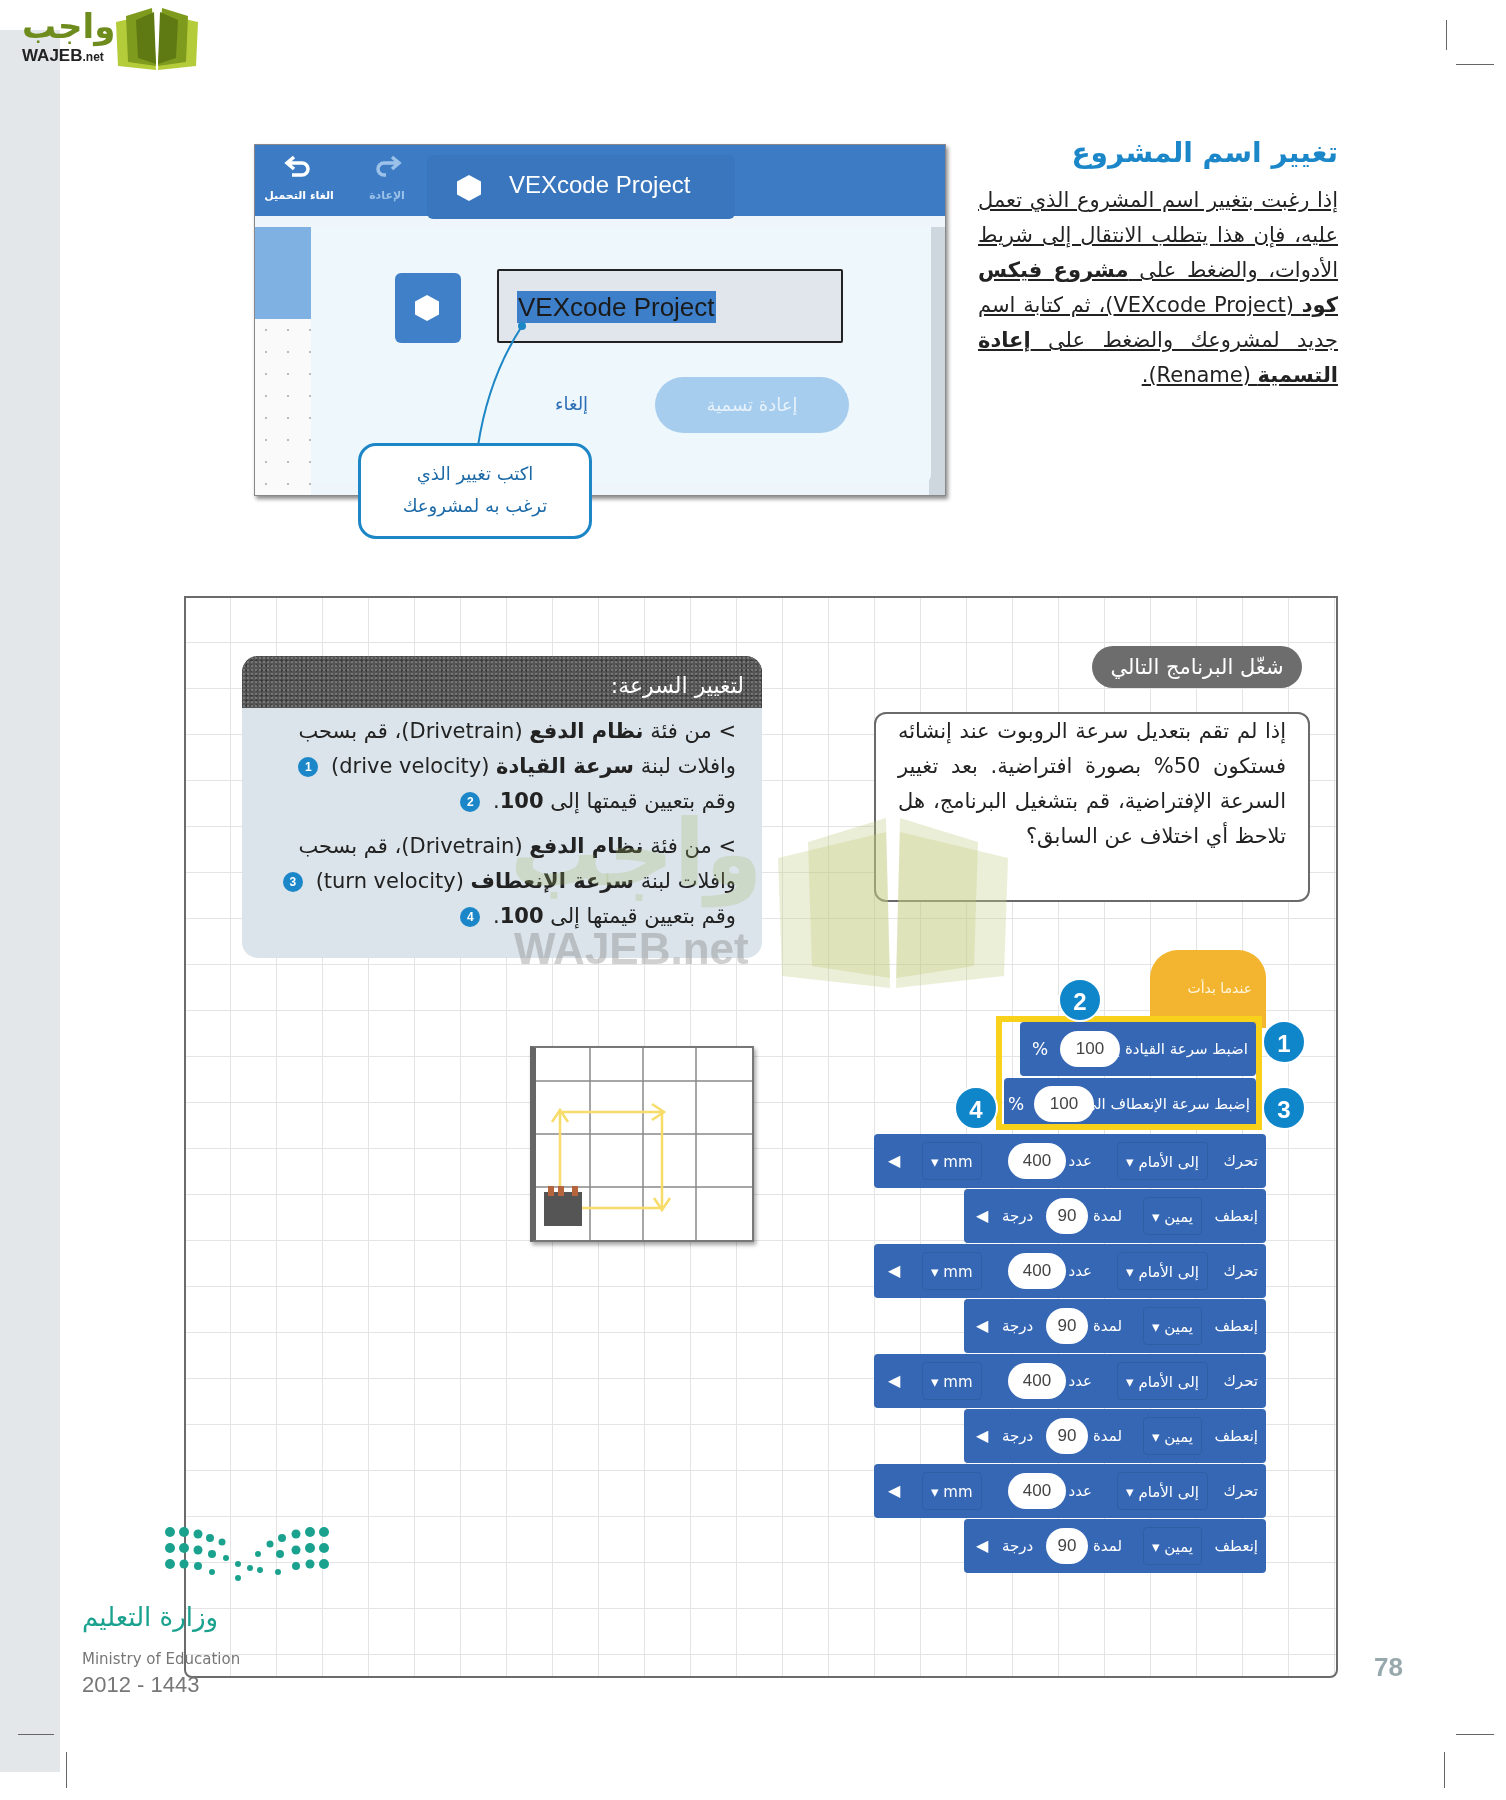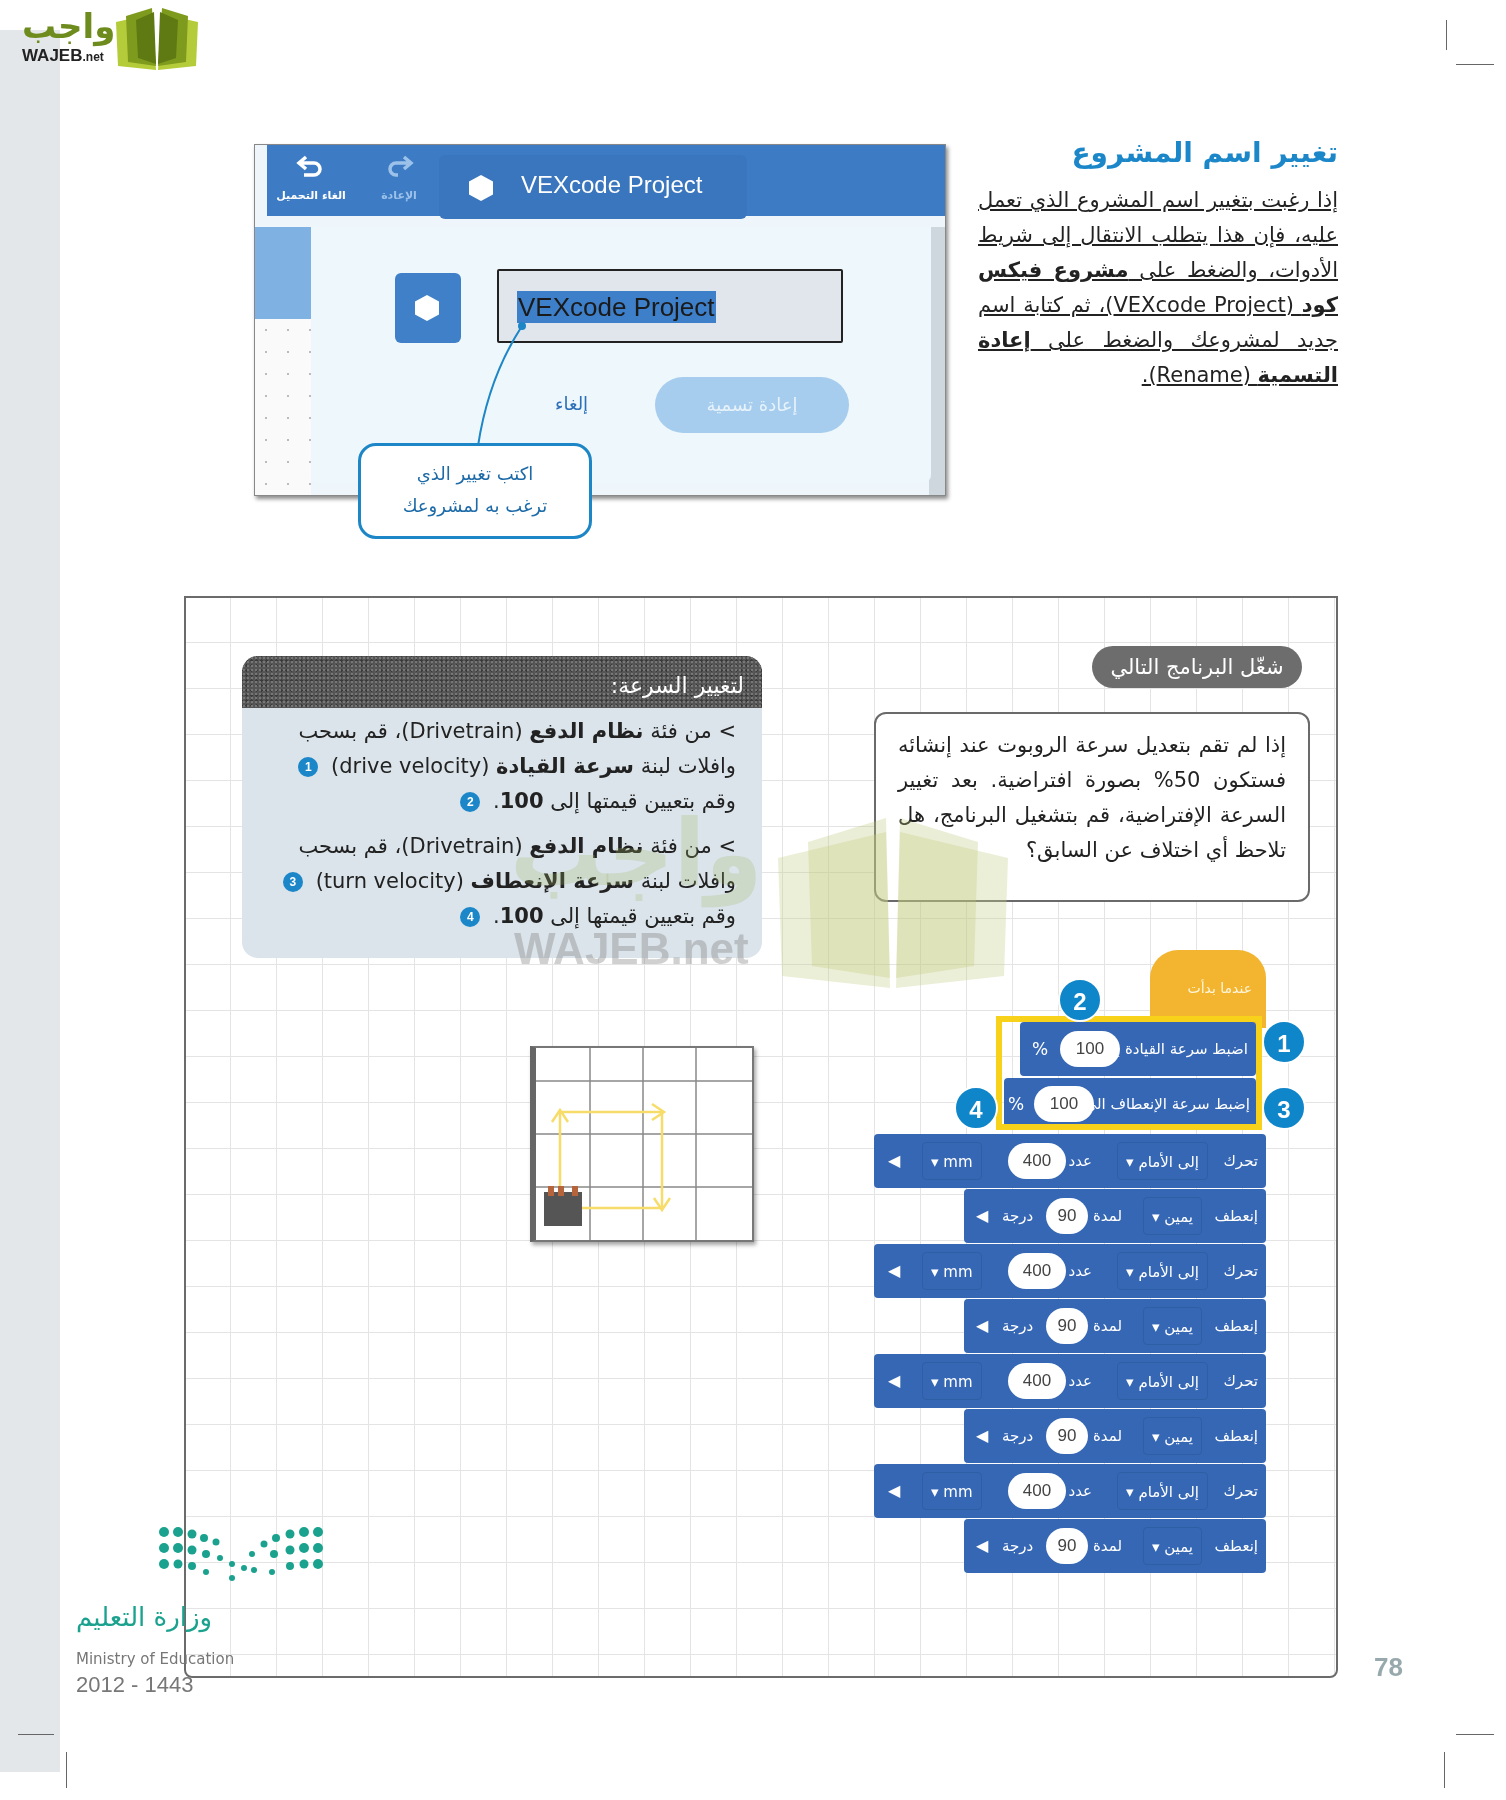--- a/index.html
+++ b/index.html
@@ -15,21 +15,21 @@
   .wajeb-en small { font-size: 12px; }
   .wajeb-book { position: absolute; left: 106px; top: 4px; }
 
   
   .section-title { position: absolute; right: 168px; top: 136px; font-size: 28px; font-weight: bold; color: #1b87c9; direction: rtl; font-family: "DejaVu Sans", sans-serif; }
   .section-body { position: absolute; right: 168px; top: 183px; width: 360px; font-size: 21px; line-height: 35px; direction: rtl; text-align: justify; color: #222; font-family: "DejaVu Sans", sans-serif; text-decoration: underline; }
   .section-body b { font-weight: bold; }
 
   
   .vex-win { position: absolute; left: 254px; top: 144px; width: 692px; height: 352px; background: #eef6fb; box-shadow: 2px 3px 4px rgba(0,0,0,.45); border: 1px solid #888; overflow: hidden; }
-  .vex-topbar { position: absolute; left: 12px; top: 0; width: 100%; height: 71px; background: #3d7cc4; }
+  .vex-topbar { position: absolute; left: 0; top: 0; width: 100%; height: 71px; background: #3d7cc4; }
   .vex-tool { position: absolute; top: 10px; width: 80px; height: 66px; text-align: center; color: #fff; }
   .vex-tool .lbl { display: block; font-size: 11px; margin-top: 6px; font-weight: bold; direction: rtl; }
   .vex-tool.redo { color: #9cc2ea; }
   .vex-project-tab { position: absolute; left: 172px; top: 10px; width: 308px; height: 64px; background: #3a76be; border-radius: 6px; }
   .vex-project-tab .hex { position: absolute; left: 30px; top: 20px; }
   .vex-project-tab .name { position: absolute; left: 82px; top: 16px; font-size: 24px; color: #fff; font-family: "Liberation Sans", sans-serif; }
   .vex-sidestrip { position: absolute; left: 0; top: 82px; width: 56px; height: 92px; background: #7fb2e2; }
   .vex-dots { position: absolute; left: 0; top: 174px; width: 56px; height: 178px; background-color: #fafafa; background-image: radial-gradient(#bbb 1px, transparent 1.5px); background-size: 22px 22px; }
   .vex-dialog { position: absolute; left: 56px; top: 82px; width: 620px; height: 256px; background: #eef7fc; border-radius: 0 0 8px 8px; }
   .vex-rightstrip { position: absolute; right: 0; top: 82px; width: 16px; height: 270px; background: #cfd7de; }
@@ -48,41 +48,41 @@
     background-image: linear-gradient(#e4e4e4 1.5px, transparent 1.5px), linear-gradient(90deg, #e4e4e4 1.5px, transparent 1.5px);
     background-size: 46px 46px; background-position: -2px -2px; }
 
   .speed-box { position: absolute; left: 242px; top: 656px; width: 520px; height: 302px; background: #dbe4ea; border-radius: 16px; overflow: hidden; }
   .speed-head { height: 52px; background: #555; background-image: radial-gradient(#777 1px, transparent 1.2px), radial-gradient(#3a3a3a 1px, transparent 1.2px); background-size: 4px 4px, 5px 5px; background-position: 0 0, 2px 2px; color: #fff; font-size: 22px; direction: rtl; padding-right: 18px; line-height: 60px; }
   .speed-list { direction: rtl; padding: 6px 26px 0 20px; font-size: 21px; line-height: 35px; color: #222; }
   .speed-item { margin-bottom: 10px; }
   .num { display: inline-block; width: 20px; height: 20px; border-radius: 50%; background: #1b87c9; color: #fff; font-size: 12px; line-height: 20px; text-align: center; font-weight: bold; vertical-align: 2px; margin: 0 6px; font-family: "Liberation Sans", sans-serif; }
 
   .run-pill { position: absolute; left: 1092px; top: 646px; width: 210px; height: 42px; background: #6d6d6d; border-radius: 21px; color: #fff; font-size: 21px; direction: rtl; text-align: center; line-height: 42px; }
-  .info-box { position: absolute; left: 874px; top: 712px; width: 436px; height: 190px; background: #fff; border: 2px solid #6a6a6a; border-radius: 12px; direction: rtl; font-size: 21px; line-height: 35px; padding: 14px 22px; text-align: justify; color: #222; }
+  .info-box { position: absolute; left: 874px; top: 712px; width: 436px; height: 190px; background: #fff; border: 2px solid #6a6a6a; border-radius: 12px; direction: rtl; font-size: 21px; line-height: 35px; padding: 0 22px; text-align: justify; color: #222; }
 
   .watermark { position: absolute; left: 500px; top: 800px; width: 520px; height: 190px; pointer-events: none; }
   .wm-ar { position: absolute; left: 10px; top: 0; font-size: 92px; font-weight: bold; color: rgba(160,180,100,0.25); direction: rtl; }
   .wm-en { position: absolute; left: 14px; top: 124px; font-size: 44px; font-weight: bold; color: rgba(120,120,120,0.35); font-family: "Liberation Sans", sans-serif; }
 
   
   .sim { position: absolute; left: 530px; top: 1046px; width: 224px; height: 196px; background: #fff; border: 2px solid #777; border-left: 6px solid #666; box-shadow: 2px 3px 4px rgba(0,0,0,.35); }
   .sim svg { position: absolute; left: 0; top: 0; }
 
   
   .blk { position: absolute; background: #3667b4; border-radius: 4px; color: #fff; direction: rtl; font-size: 15px; }
   .blk .txt { position: absolute; top: 0; line-height: 54px; font-family: "DejaVu Sans", sans-serif; }
   .pill { position: absolute; background: #fff; color: #444; border-radius: 18px; height: 36px; line-height: 36px; text-align: center; font-size: 17px; font-family: "Liberation Sans", sans-serif; }
   .dd { position: absolute; border: 1px solid #2e5ea3; border-radius: 4px; height: 38px; line-height: 38px; padding: 0 8px; font-size: 15px; color: #fff; direction: rtl; }
   .hat { position: absolute; left: 1150px; top: 950px; width: 116px; height: 78px; background: #f3b52f; border-radius: 28px 28px 0 0; }
   .hat .txt { position: absolute; right: 14px; top: 30px; color: #fff6dd; font-size: 14px; direction: rtl; }
   .yellow-frame { position: absolute; left: 996px; top: 1016px; width: 266px; height: 114px; border: 6px solid #f8d21a; }
   .badge { position: absolute; width: 44px; height: 44px; border-radius: 50%; background: #0f86c9; color: #fff; font-size: 24px; font-weight: bold; text-align: center; line-height: 44px; font-family: "Liberation Sans", sans-serif; border: 2px solid #fff; }
 
-  .moe { position: absolute; left: 74px; top: 1524px; width: 260px; height: 170px; }
+  .moe { position: absolute; left: 80px; top: 1524px; width: 260px; height: 170px; }
   .moe-ar { position: absolute; left: 2px; top: 78px; font-size: 26px; color: #1ba28f; direction: rtl; }
   .moe-en { position: absolute; left: 2px; top: 126px; font-size: 15px; color: #777; font-family: "DejaVu Sans", sans-serif; }
   .moe-year { position: absolute; left: 2px; top: 148px; font-size: 22px; color: #777; font-family: "Liberation Sans", sans-serif; }
   .page-num { position: absolute; left: 1374px; top: 1652px; font-size: 26px; font-weight: bold; color: #98a9ad; font-family: "Liberation Sans", sans-serif; }
 </style>
 </head>
 <body>
 
 <div class="left-strip"></div>
 <div class="crop" style="left:1446px;top:20px;width:1px;height:30px;"></div>

